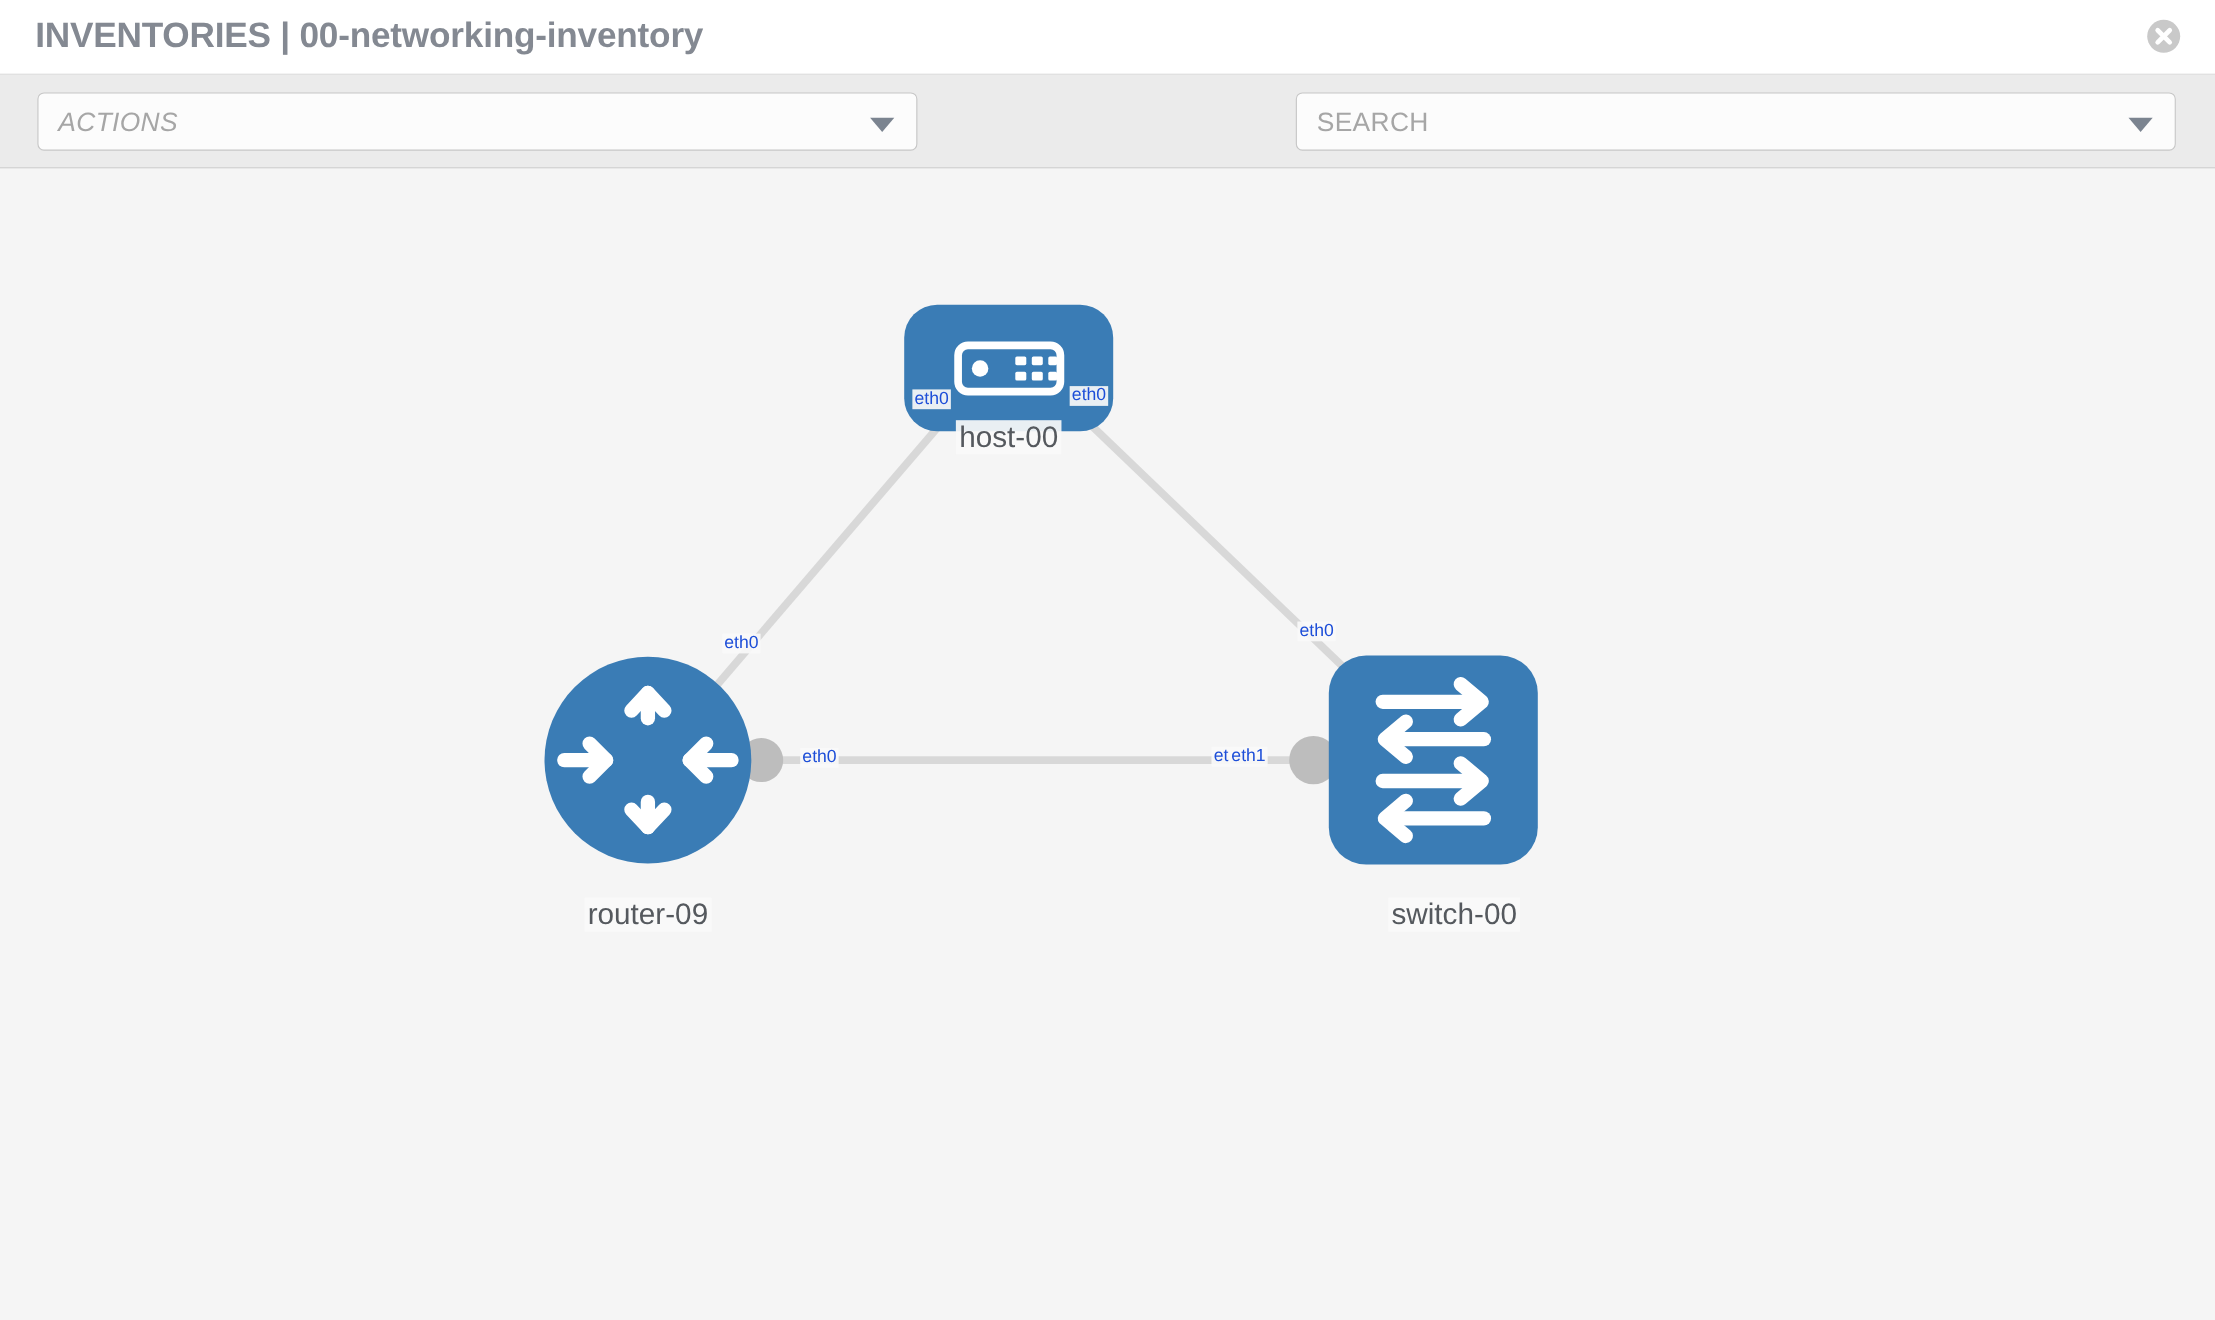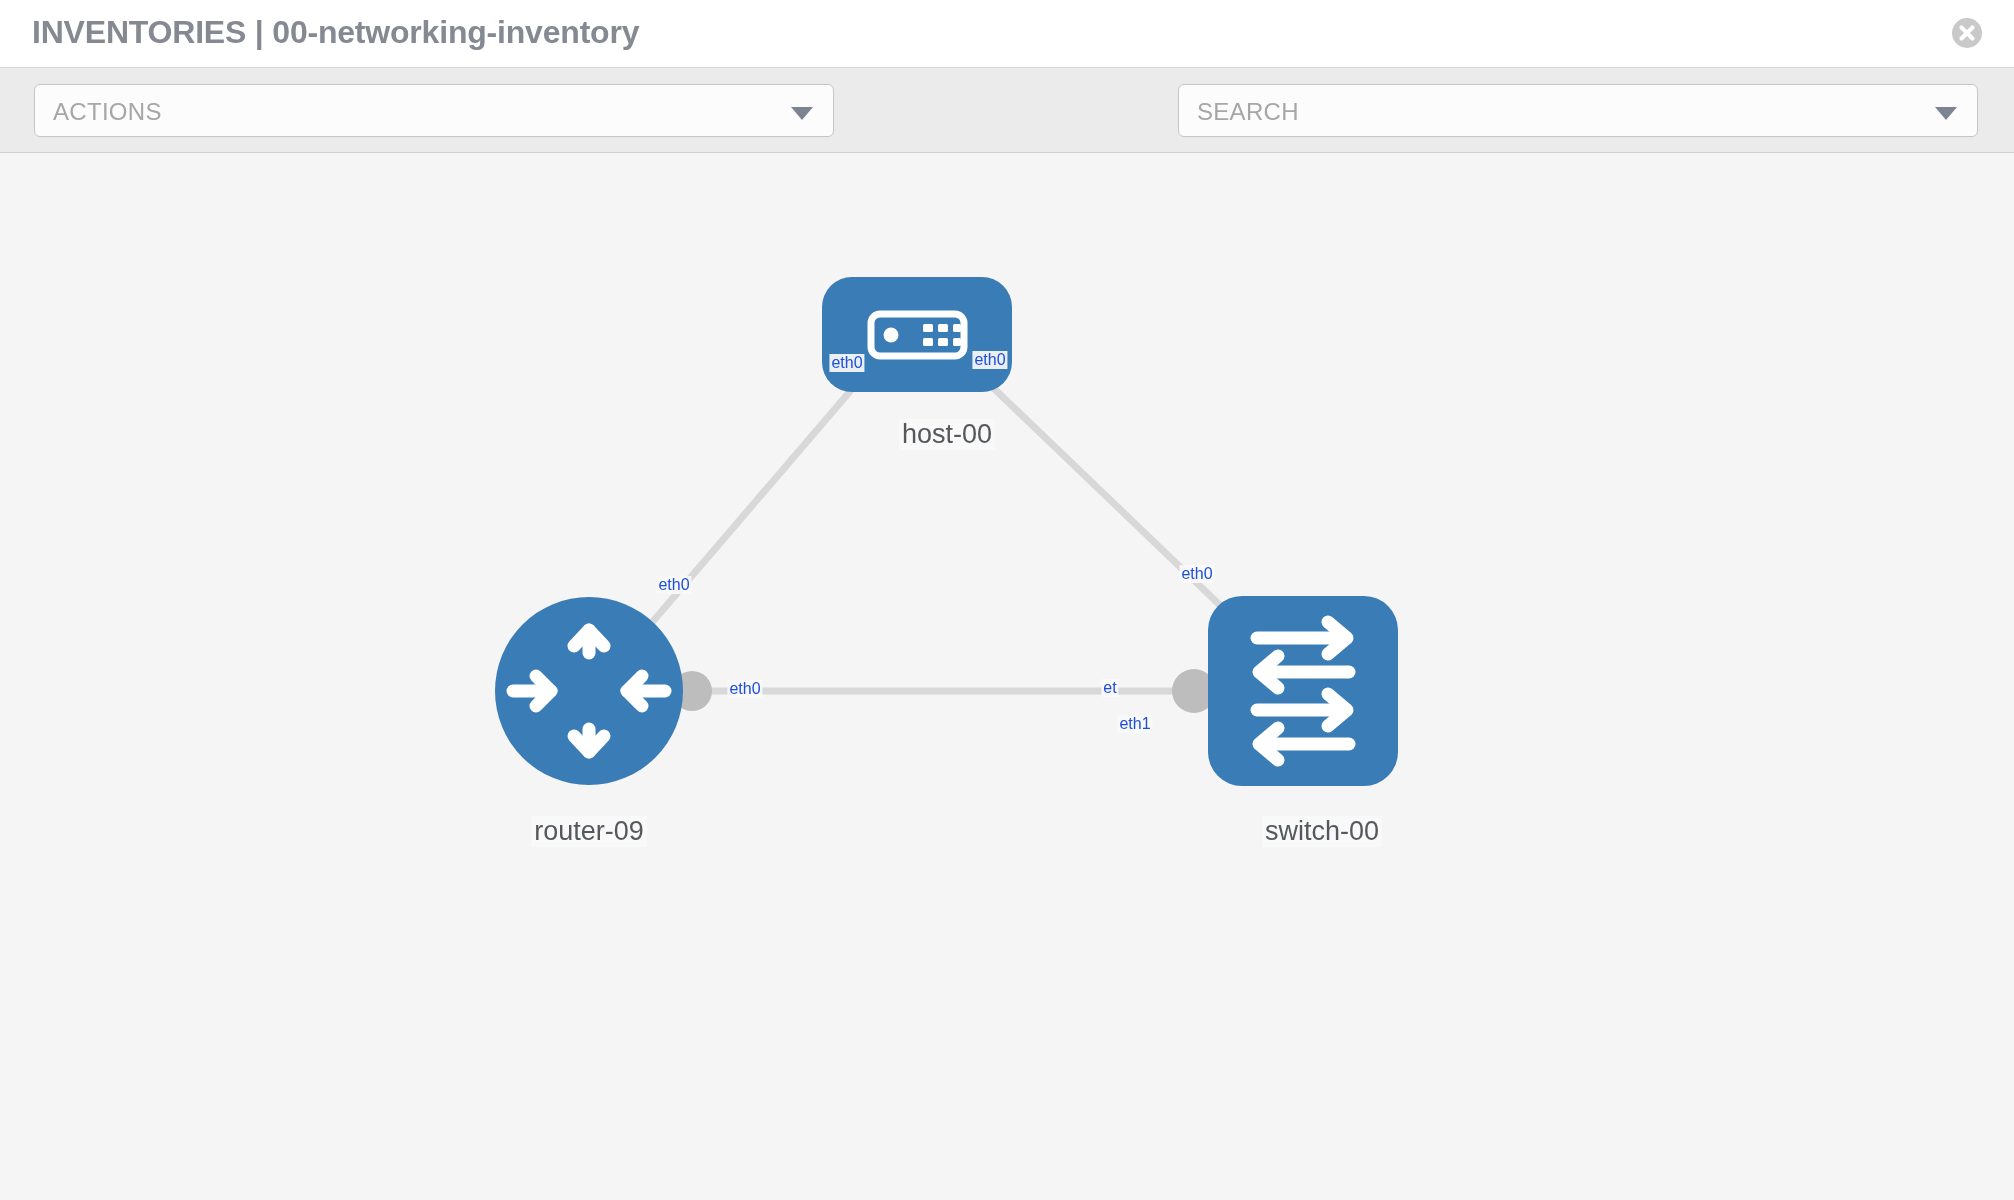--- a/index.html
+++ b/index.html
@@ -61,20 +61,21 @@
   .actions-select {
     position: absolute;
     left: 34px;
     top: 16px;
     width: 800px;
     height: 53px;
     background: #fcfcfc;
     border: 1px solid #c6c6c6;
     border-radius: 6px;
     box-sizing: border-box;
+    font-style: italic;
   }
   .actions-label {
     position: absolute;
     left: 18px;
     top: 13px;
     font-size: 24px;
     color: #a6a6a6;
     letter-spacing: 0.3px;
   }
   .caret {
@@ -263,26 +264,26 @@
 
           <path d="M1257 556 H 1345"></path>
           <path d="M1328 540 L1347 556 L1328 572"></path>
 
           <path d="M1349 590 H 1261"></path>
           <path d="M1278 574 L1259 590 L1278 606"></path>
         </g>
       </g>
     </svg>
 
-    <div class="node-label" style="left:947px; top:228px;margin-top:37px;">host-00</div>
+    <div class="node-label" style="left:917px; top:228px;">host-00</div>
     <div class="node-label" style="left:589px; top:662px;">router-09</div>
     <div class="node-label" style="left:1322px; top:662px;">switch-00</div>
 
     <div class="iface-label" style="left:847px; top:200px;">eth0</div>
     <div class="iface-label" style="left:990px; top:197px;">eth0</div>
     <div class="iface-label" style="left:674px; top:422px;">eth0</div>
     <div class="iface-label" style="left:1197px; top:411px;">eth0</div>
     <div class="iface-label" style="left:745px; top:526px;">eth0</div>
     <div class="iface-label" style="left:1110px; top:525px;">et</div>
-    <div class="iface-label" style="left:1135px; top:525px;margin-top:36px;">eth1</div>
+    <div class="iface-label" style="left:1135px; top:525px;">eth1</div>
 
   </div>
 </div>
 
 </body></html>

